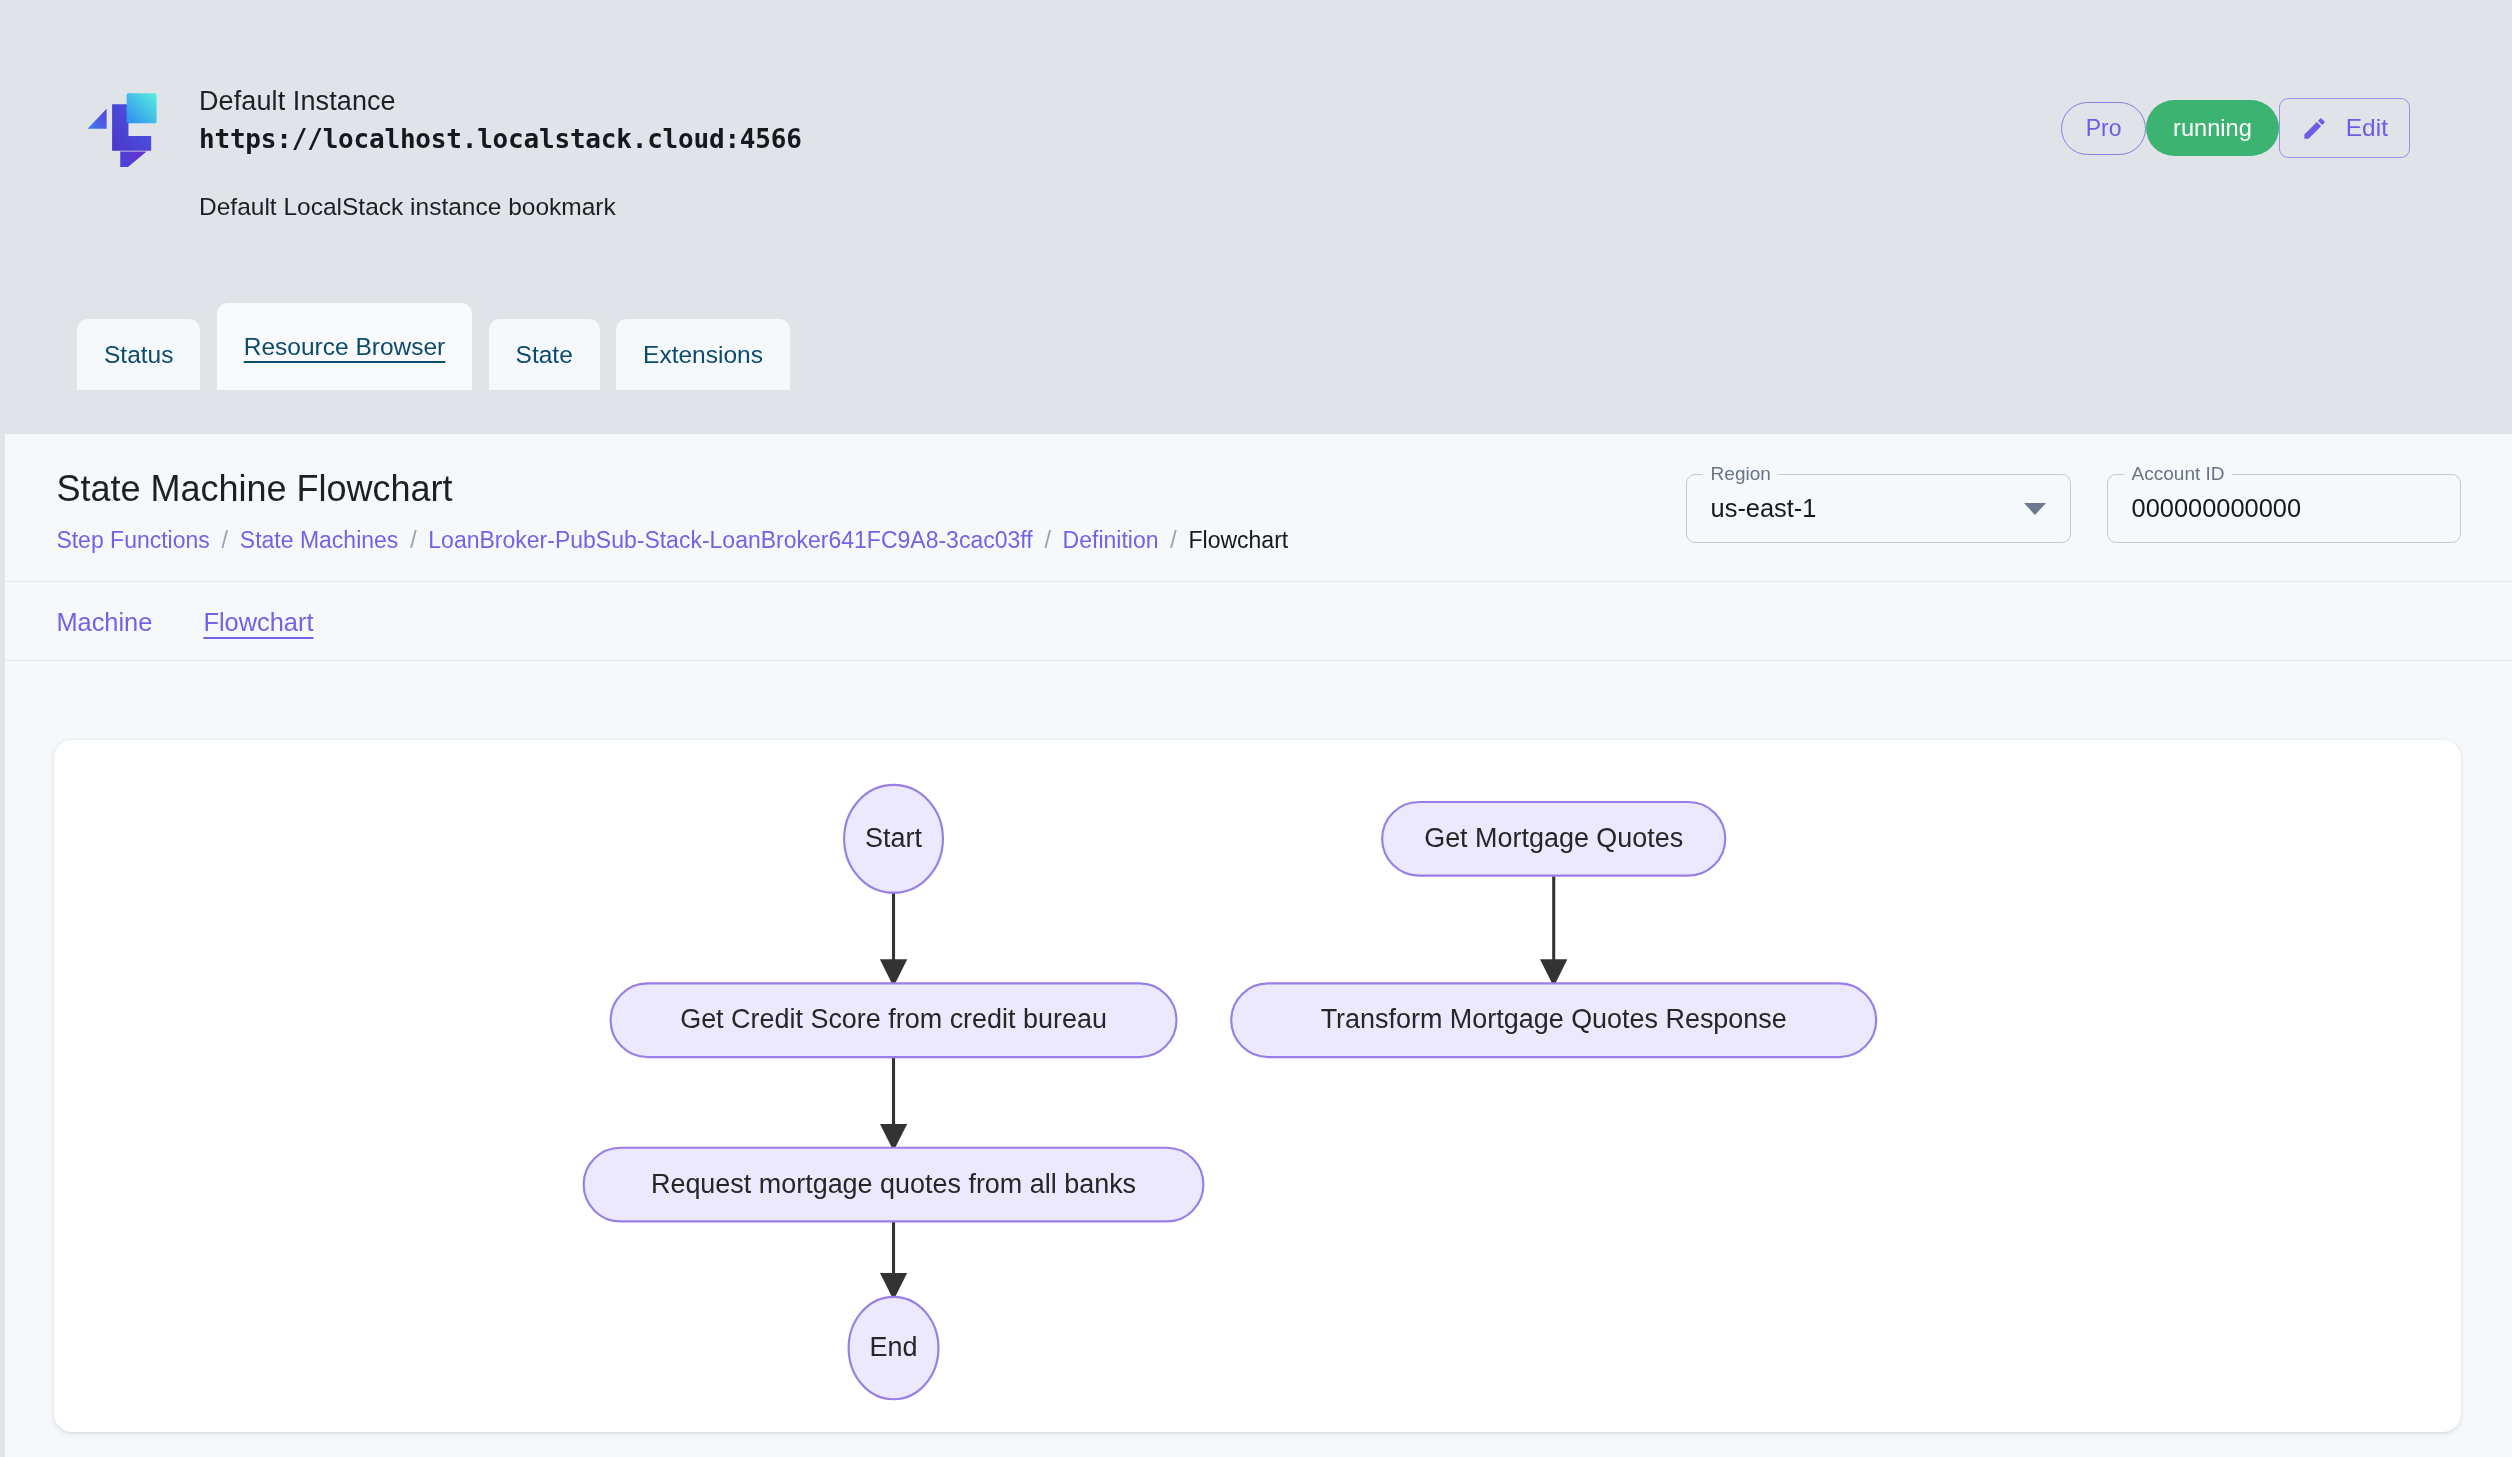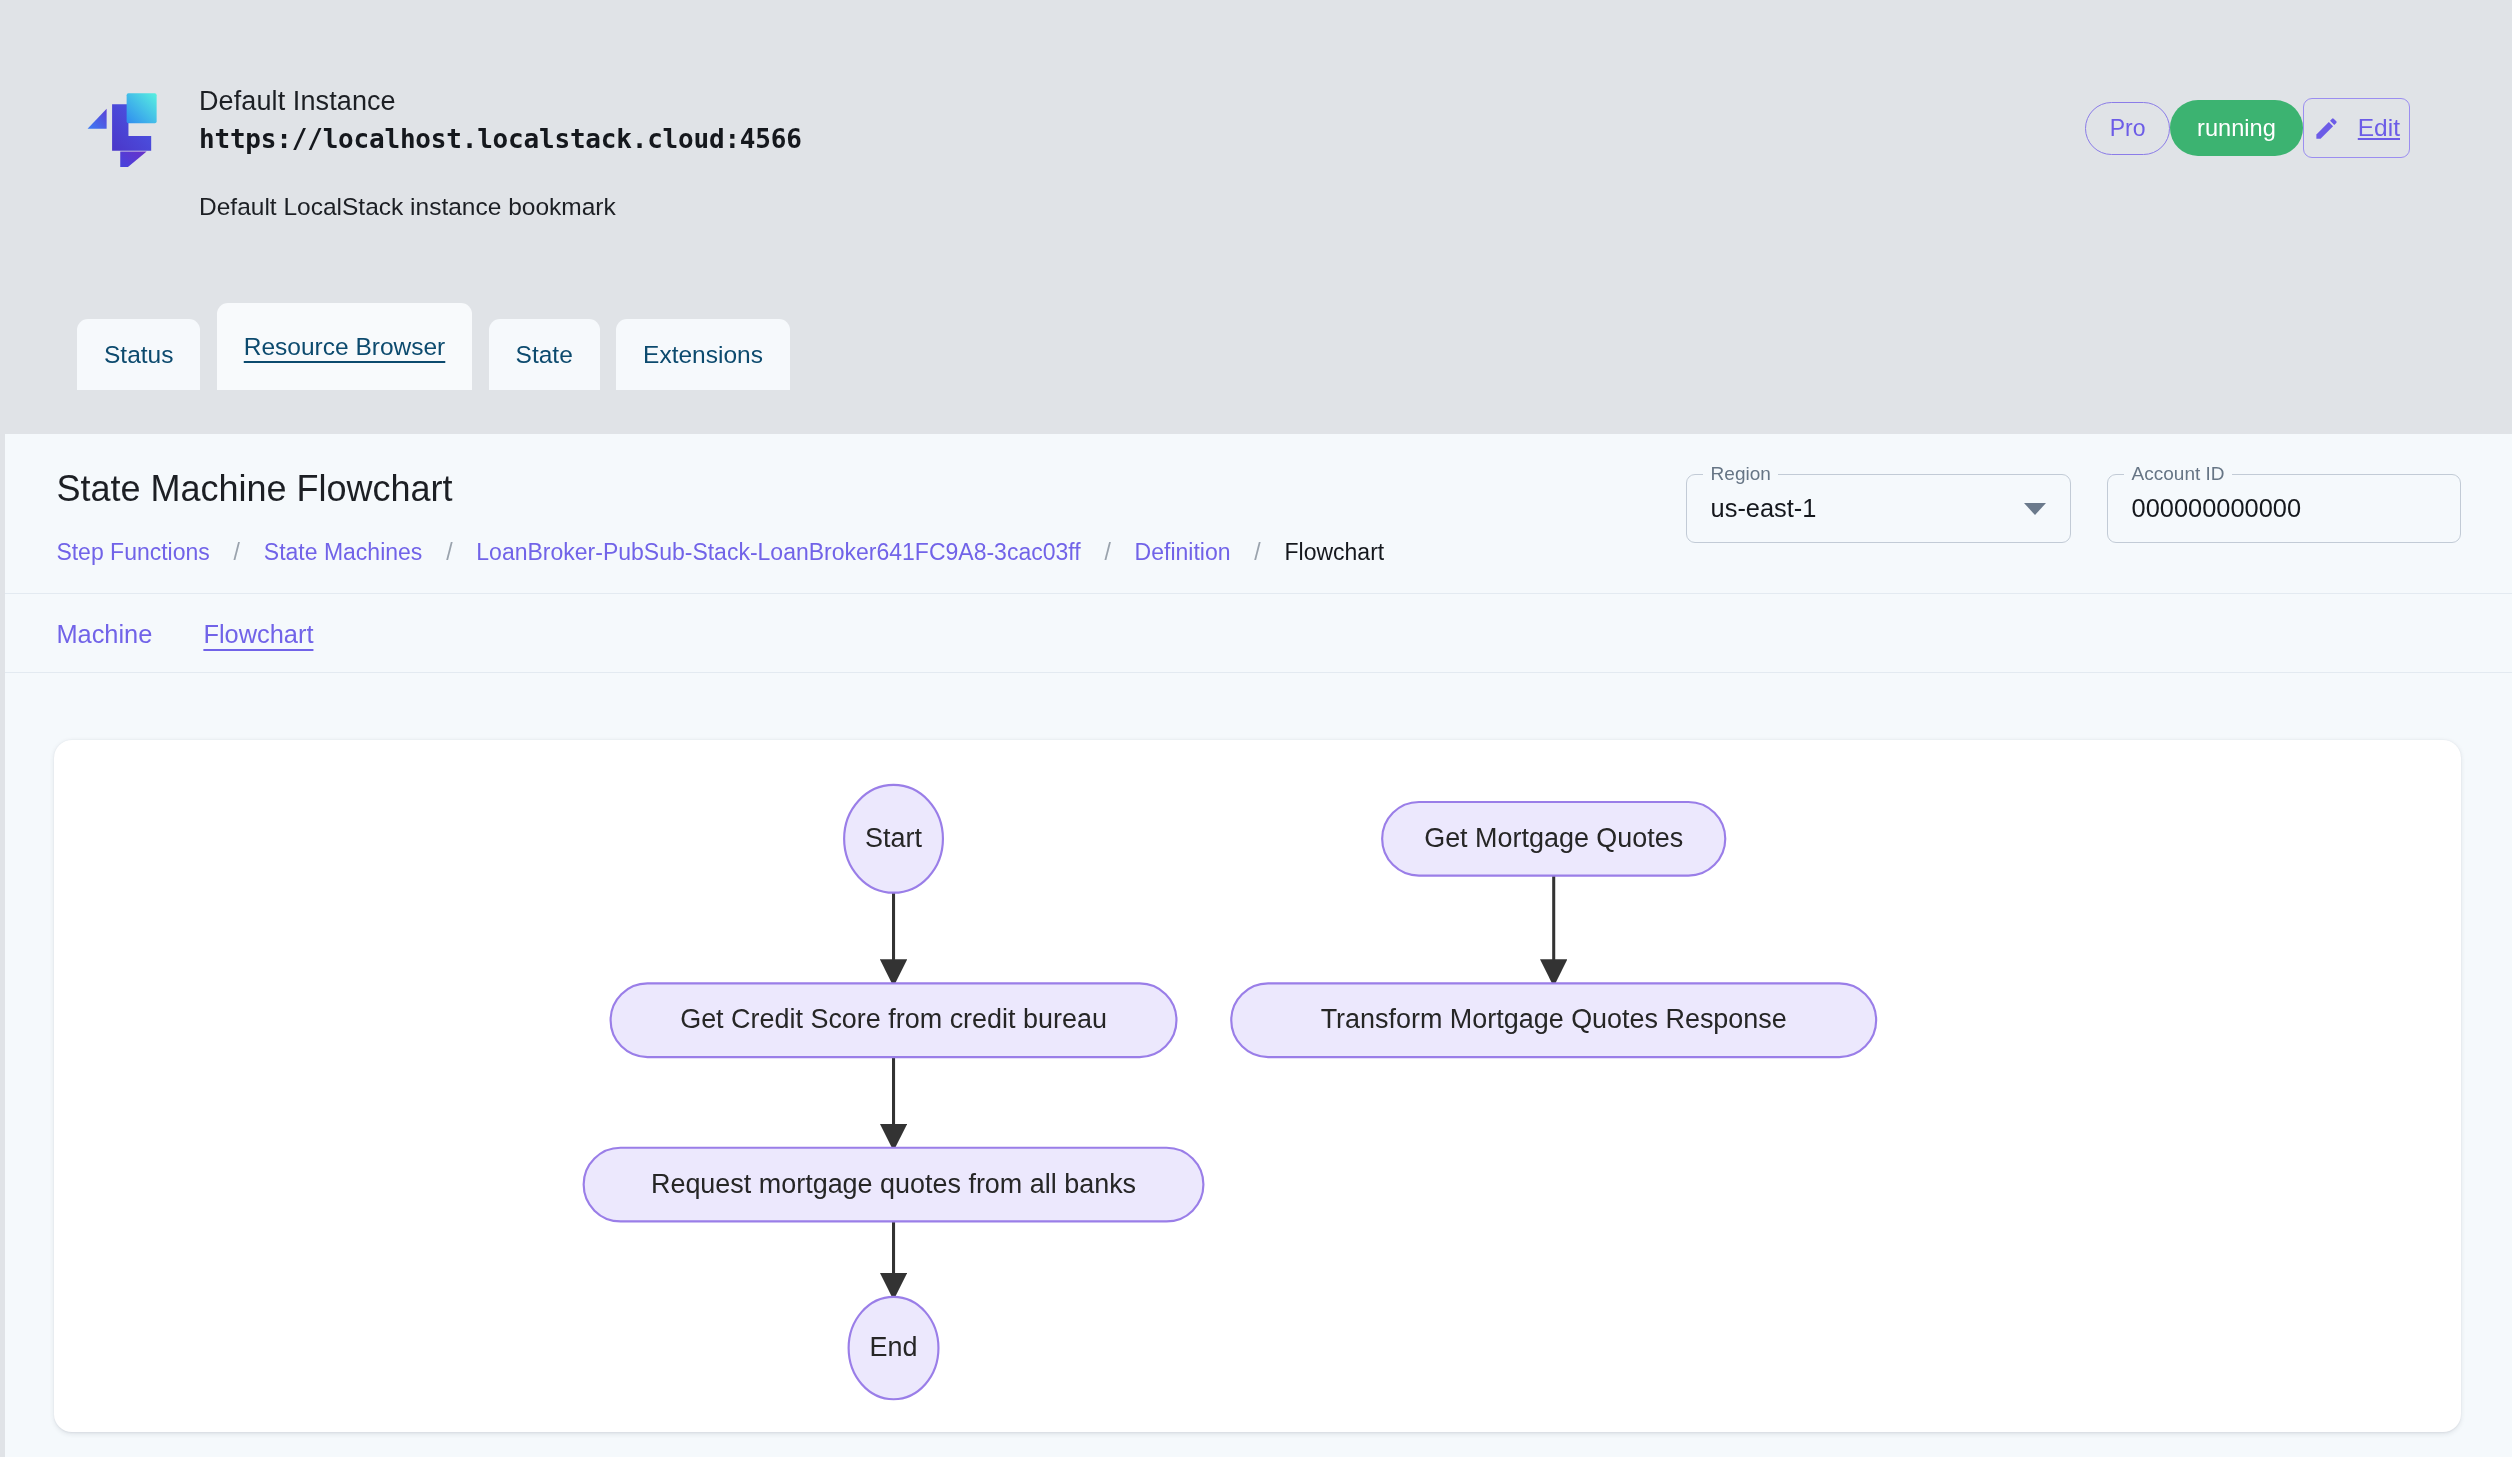--- a/index.html
+++ b/index.html
@@ -100,27 +100,26 @@
     border: none;
     cursor: pointer;
   }
 
   .btn-edit {
     border: 1.5px solid #9b8ef0;
     border-radius: 9px;
     background: transparent;
     color: #6c5ce7;
     height: 60px;
-    padding: 0 9px;
+    padding: 0 21px;
     display: flex;
     align-items: center;
     gap: 18px;
     font-size: 24.5px;
     cursor: pointer;
-    text-decoration: underline;
   }
 
   .pencil-icon { width: 27px; height: 27px; display: block; }
 
   
   .tab-strip {
     position: absolute;
     left: 77px;
     bottom: 0;
     display: flex;
@@ -171,26 +170,26 @@
   }
 
   .page-title {
     font-size: 36px;
     color: #1c1f24;
     font-weight: 400;
     line-height: 1.2;
   }
 
   .breadcrumb {
-    margin-top: 29px;
+    margin-top: 17px;
     font-size: 23px;
     display: flex;
     align-items: flex-end;
     flex-wrap: nowrap;
-    gap: 12px;
+    gap: 0;
   }
 
   .bc-link { color: #7163e8; cursor: pointer; white-space: nowrap; }
   .bc-sep  { color: #9aa3ad; margin: 0 11.8px; }
   .bc-current { color: #15181d; white-space: nowrap; }
 
   .field-row { display: flex; gap: 36px; padding-top: 7.3px; }
 
   .field {
     position: relative;

